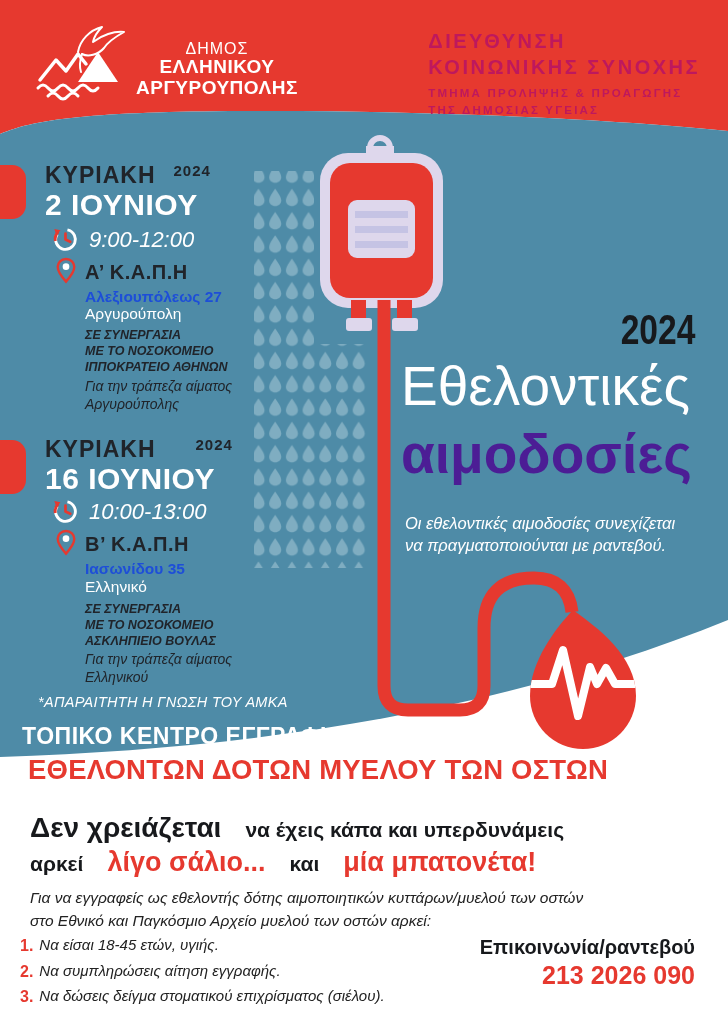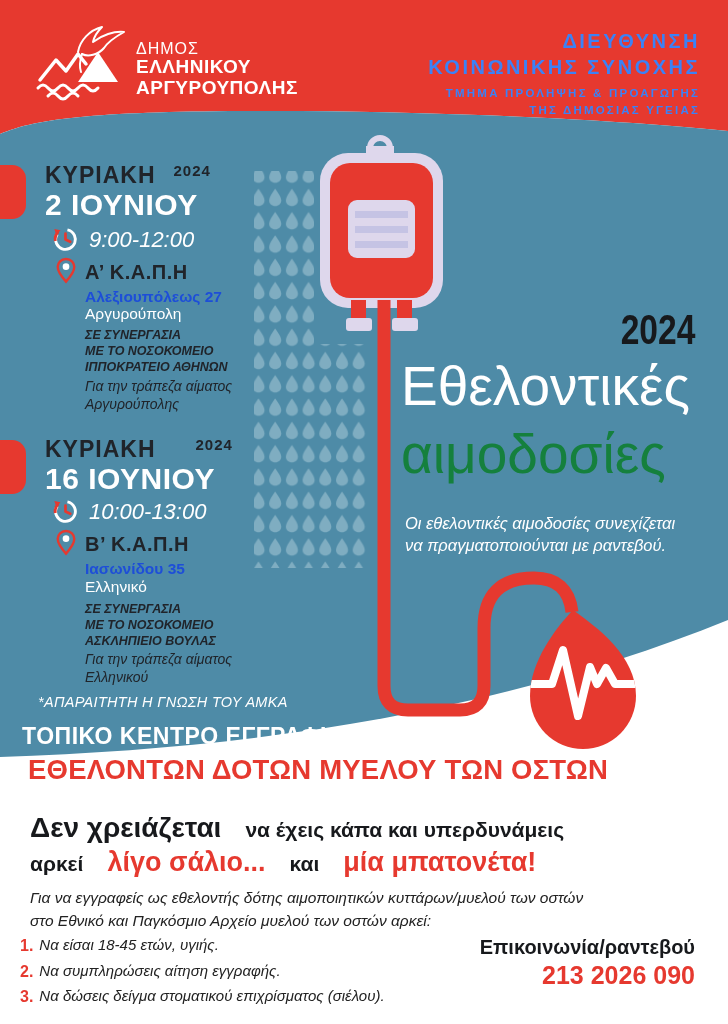--- a/index.html
+++ b/index.html
@@ -4,44 +4,44 @@
 <style>
   html,body{margin:0;padding:0;background:#888;}
   .poster{
     position:relative;width:728px;height:1024px;margin:0 auto;
     background:#ffffff;overflow:hidden;
     font-family:"Liberation Sans", sans-serif;
     -webkit-font-smoothing:antialiased;
   }
   .abs{position:absolute;}
   
-  .logo-text{left:136px;top:40px;color:#fff;line-height:1.08;}
+  .logo-text{left:136px;top:40px;color:#fff;line-height:1.08;text-align:center;}
   .logo-l1{font-size:16px;font-weight:400;letter-spacing:1px;}
   .logo-l2,.logo-l3{font-size:19px;font-weight:700;letter-spacing:.5px;}
-  .dept{right:28px;top:28px;text-align:right;color:#3b82f6;}
+  .dept{right:28px;top:28px;color:#be185d;}
   .dept-big{font-size:20px;font-weight:700;letter-spacing:2.5px;line-height:1.3;}
   .dept-small{font-size:11.5px;font-weight:700;letter-spacing:2.2px;line-height:1.5;margin-top:5px;}
   
   .tab{left:0;width:26px;height:54px;background:#e6392f;border-radius:0 14px 14px 0;}
   .day-line{left:45px;display:flex;align-items:flex-start;gap:18px;}
   .day{font-size:23px;font-weight:700;letter-spacing:1px;color:#20242a;}
   .year-s{font-size:15px;font-weight:600;color:#20242a;letter-spacing:1px;}
   .date-big{left:45px;font-size:30px;font-weight:700;letter-spacing:.5px;color:#fff;}
   .icon-row{display:flex;align-items:center;gap:10px;}
   .time-txt{font-size:22px;font-style:italic;color:#fff;}
   .venue{left:85px;font-size:20px;font-weight:700;color:#20242a;letter-spacing:.5px;}
   .addr{left:85px;font-size:15.5px;font-weight:700;color:#1d4ed8;}
   .area{left:85px;font-size:15.5px;color:#fff;}
   .partner{left:85px;font-size:12.5px;font-weight:600;font-style:italic;color:#20242a;line-height:1.28;}
   .bank{left:85px;font-size:14px;font-style:italic;color:#20242a;line-height:1.3;}
   .amka{left:38px;top:694px;font-size:14.5px;font-style:italic;color:#fff;letter-spacing:.3px;}
   
   .yr-big{right:33px;top:306px;font-size:42px;font-weight:700;color:#17191c;transform:scaleX(.8);transform-origin:right;}
   .title1{left:401px;top:354px;font-size:55px;font-weight:400;color:#fff;letter-spacing:0;}
-  .title2{left:401px;top:422px;font-size:55px;font-weight:400;color:#15803d;}
+  .title2{left:401px;top:422px;font-size:55px;font-weight:700;color:#4c1d95;}
   .subtitle{left:405px;top:512px;font-size:16.5px;font-style:italic;color:#fff;line-height:1.35;}
   
   .banner1{left:22px;top:723px;font-size:23px;font-weight:700;color:#fff;letter-spacing:.5px;}
   .banner2{left:28px;top:754px;font-size:27.5px;font-weight:700;color:#e6392f;letter-spacing:.2px;}
   
   .hl{left:30px;display:flex;align-items:baseline;gap:24px;white-space:nowrap;}
   .hl-big{font-size:28px;font-weight:700;color:#17191c;}
   .hl-med{font-size:21px;font-weight:700;color:#17191c;}
   .hl-red{font-size:27px;font-weight:700;color:#e6392f;}
   .intro{left:30px;top:886px;font-size:15.5px;font-style:italic;color:#222;line-height:1.5;}

